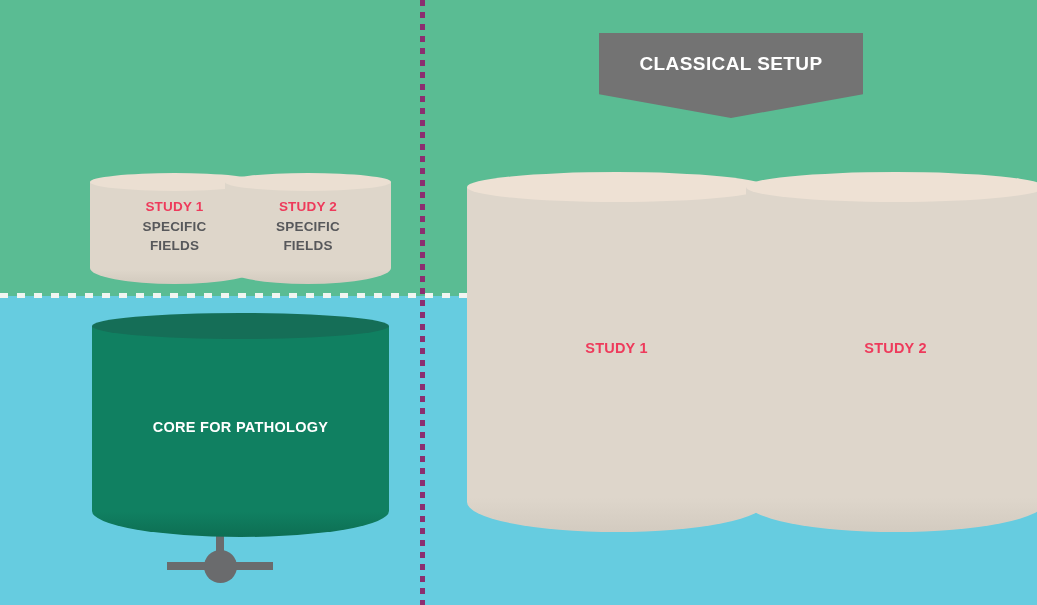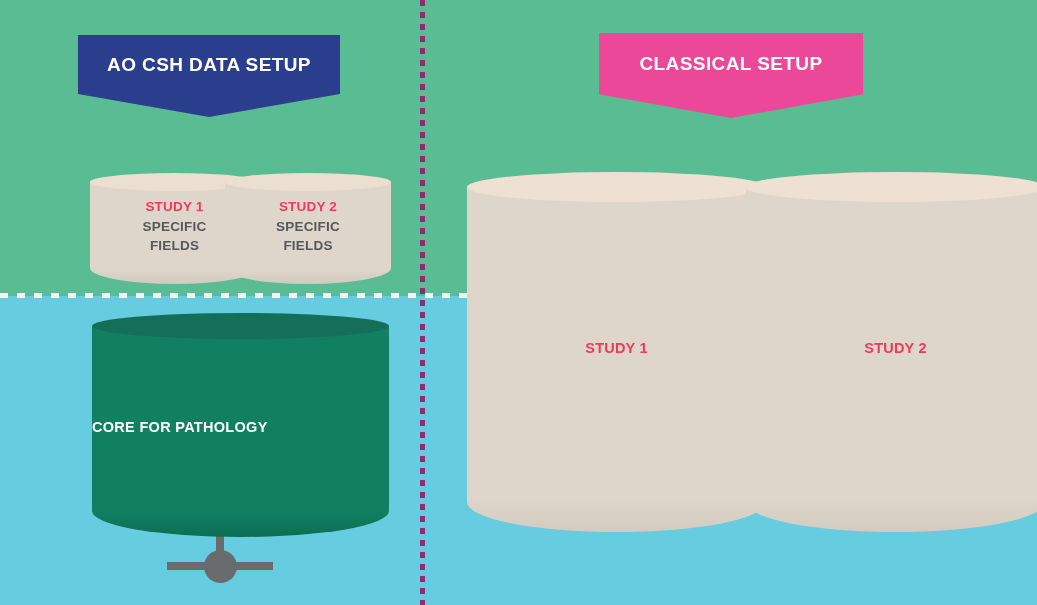--- a/index.html
+++ b/index.html
@@ -25,21 +25,21 @@
   
   .banner{
     position:absolute;z-index:4;
     display:flex;align-items:flex-start;justify-content:center;
   }
   .banner-left{
     left:78px;top:35px;width:262px;height:82px;background:#2b3e8e;
     clip-path:polygon(0 0,100% 0,100% 72%,50% 100%,0 72%);
   }
   .banner-right{
-    left:599px;top:33px;width:264px;height:85px;background:#ec4899;
+    left:599px;top:33px;width:264px;height:85px;background:#737373;
     clip-path:polygon(0 0,100% 0,100% 72%,50% 100%,0 72%);
   }
   .banner-label{
     color:#ffffff;font-size:19px;font-weight:bold;letter-spacing:0.4px;
     height:59px;display:flex;align-items:center;
     white-space:nowrap;
   }
   .banner-right .banner-label{height:61px;}
   
   .cyl{position:absolute;z-index:4;padding-left:42px;}
@@ -65,21 +65,21 @@
   
   .cyl-core{left:92px;top:313px;width:255px;height:224px;}
   .cyl-core .cyl-top{height:26px;background:#156e57;}
   .cyl-core .cyl-body{
     top:13px;
     background:linear-gradient(#108061 88%,#0d6e53 100%);
     border-radius:0 0 50% 50% / 0 0 26px 26px;
   }
   .core-label{
     position:absolute;left:0;right:0;top:106px;z-index:1;
-    text-align:left;color:#ffffff;font-weight:bold;font-size:14.5px;letter-spacing:0.3px;
+    text-align:center;color:#ffffff;font-weight:bold;font-size:14.5px;letter-spacing:0.3px;
   }
   
   .cyl-big{top:172px;width:257px;height:360px;}
   .cyl-big .cyl-top{height:30px;background:#eee1d4;}
   .cyl-big .cyl-body{
     top:15px;
     background:linear-gradient(#ded6cb 90%,#d3cbc0 100%);
     border-radius:0 0 50% 50% / 0 0 30px 30px;
   }
   .cyl-big .big-label{
@@ -96,23 +96,20 @@
 <body>
 
 <div class="stage">
 
   <div class="bg-top"></div>
   <div class="bg-bottom"></div>
 
   <div class="h-divider"></div>
   <div class="v-divider"></div>
 
-  <div class="banner banner-left">
-    <div class="banner-label">AO CSH DATA SETUP</div>
-  </div>
 
   <div class="cyl cyl-small" style="left:90px;top:173px;">
     <div class="cyl-body"></div>
     <div class="cyl-top"></div>
     <div class="cyl-content">
       <div class="cyl-title">STUDY 1</div>
       <div class="cyl-subtitle">SPECIFIC</div>
       <div class="cyl-subtitle">FIELDS</div>
     </div>
   </div>

